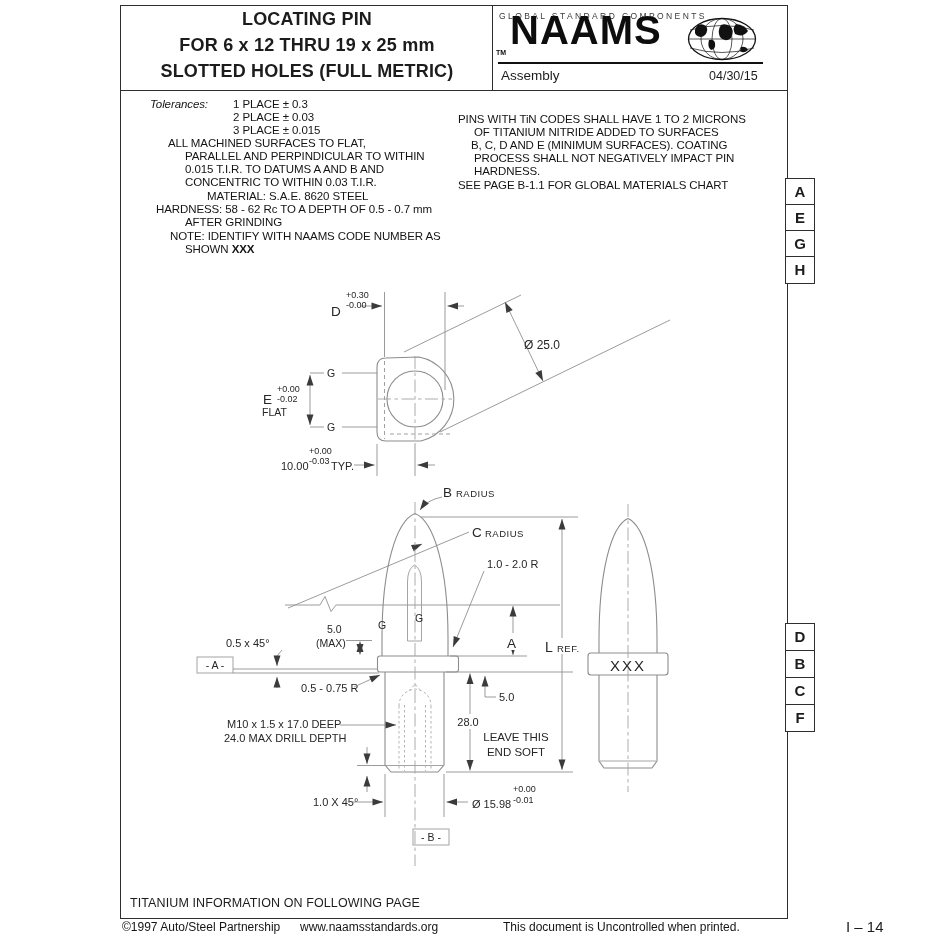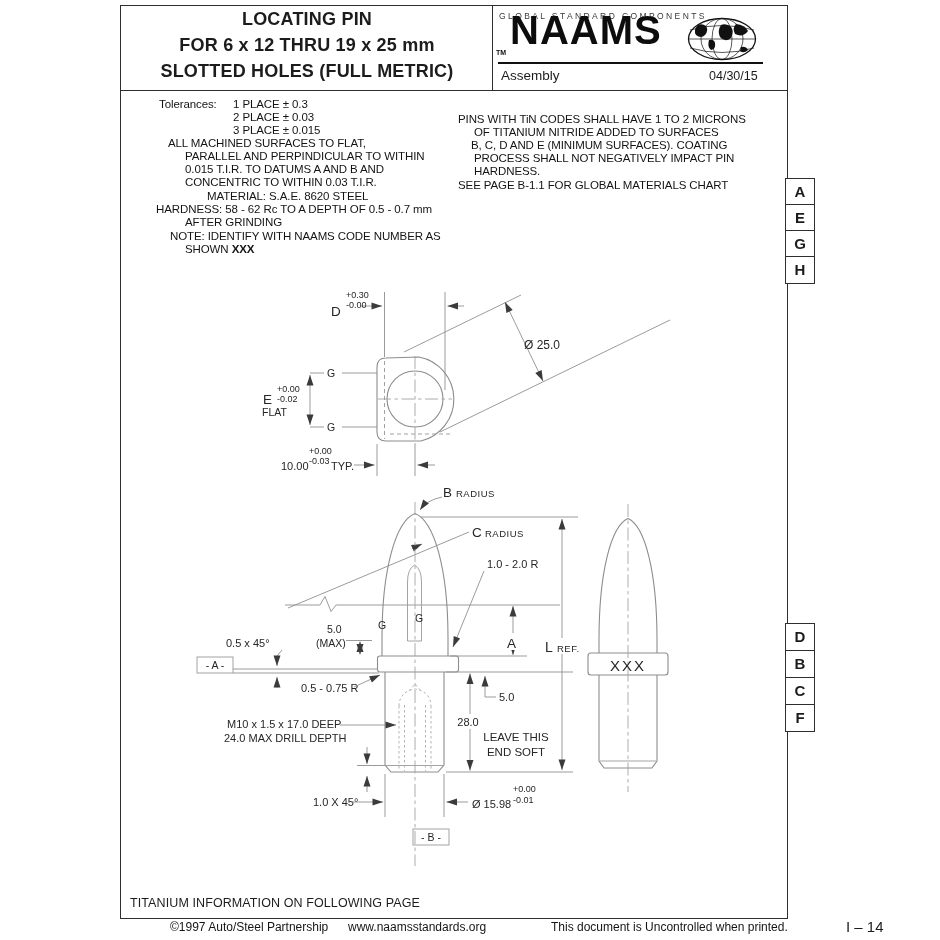--- a/index.html
+++ b/index.html
@@ -8,21 +8,21 @@
   #frame{left:120px;top:5px;width:666px;height:912px;border:1.6px solid #2e2e2e;}
   #titleSep{left:120px;top:90px;width:667px;border-top:1.4px solid #2e2e2e;}
   #brandSep{left:492px;top:5px;height:85px;border-left:1.4px solid #2e2e2e;}
   .titleLine{left:122px;width:370px;text-align:center;font-weight:bold;font-size:18px;letter-spacing:.2px;}
   .brandTag{font-size:8.5px;letter-spacing:2.4px;color:#3a3a3a;}
   .brandName{font-size:40px;font-weight:bold;letter-spacing:1px;color:#0d0d0d;line-height:40px;}
   .brandTM{font-size:7px;font-weight:bold;color:#0d0d0d;}
   .brandRule{height:2px;background:#111;}
   .noteTxt{font-size:11.5px;letter-spacing:-0.1px;white-space:nowrap;color:#141414;}
   .zoneBox{width:28px;height:26px;border:1.6px solid #2e2e2e;background:#fff;text-align:center;line-height:26px;font-weight:bold;font-size:15px;}
-  .ftr{font-size:12px;color:#151515;white-space:nowrap;margin-left:48px;}
+  .ftr{font-size:12px;color:#151515;white-space:nowrap;}
   
   .g{stroke:#8d8d8d;stroke-width:1.1;fill:none;}
   .wf{stroke:#8d8d8d;stroke-width:1.1;fill:#fff;}
   .gt{stroke:#9a9a9a;stroke-width:.9;fill:none;}
   .d{stroke:#909090;stroke-width:.9;fill:none;}
   .cl{stroke:#a3a3a3;stroke-width:.9;stroke-dasharray:13,3.5,3.5,3.5;fill:none;}
   .hd{stroke:#9c9c9c;stroke-width:.95;stroke-dasharray:4,3;fill:none;}
   .th{stroke:#ababab;stroke-width:.9;stroke-dasharray:2.5,2.5;fill:none;}
   .ae{marker-end:url(#ah);}
   .ab{marker-start:url(#ah);marker-end:url(#ah);}
@@ -55,21 +55,21 @@
     <path d="M23,23 q-2,7 2,10 q5,-1 4,-7 q-1,-4 -6,-3 z" fill="#111"></path>
     <path d="M35,8 q-4,6 -1,12 q5,6 11,1 q4,-8 -1,-12 q-5,-3 -9,-1 z" fill="#111"></path>
     <path d="M50,7 q9,1 12,7 q-5,7 -13,3 q-3,-6 1,-10 z" fill="#111"></path>
     <path d="M55,30 q5,-1 7,3 q-4,4 -8,1 z" fill="#111"></path>
   </svg>
 </div>
 <div class="abs brandRule" style="left:498px;top:62px;width:265px;"></div>
 <div class="abs" style="left:501px;top:68px;font-size:13.5px;">Assembly</div>
 <div class="abs" style="left:709px;top:69px;font-size:12.5px;">04/30/15</div>
 
-<div class="abs noteTxt" style="left:159px;top:98px;">Tolerances:</div>
+<div class="abs noteTxt" style="left:150px;top:98px;font-style:italic;">Tolerances:</div>
 <div class="abs noteTxt" style="left:233px;top:98px;">1 PLACE ± 0.3</div>
 <div class="abs noteTxt" style="left:233px;top:111px;">2 PLACE ± 0.03</div>
 <div class="abs noteTxt" style="left:233px;top:124px;">3 PLACE ± 0.015</div>
 <div class="abs noteTxt" style="left:168px;top:137px;">ALL MACHINED SURFACES TO FLAT,</div>
 <div class="abs noteTxt" style="left:185px;top:150px;">PARALLEL AND PERPINDICULAR TO WITHIN</div>
 <div class="abs noteTxt" style="left:185px;top:163px;">0.015 T.I.R. TO DATUMS A AND B AND</div>
 <div class="abs noteTxt" style="left:185px;top:176px;">CONCENTRIC TO WITHIN 0.03 T.I.R.</div>
 <div class="abs noteTxt" style="left:168px;top:190px;padding-left:39px;">MATERIAL: S.A.E. 8620 STEEL</div>
 <div class="abs noteTxt" style="left:156px;top:203px;">HARDNESS: 58 - 62 Rc TO A DEPTH OF 0.5 - 0.7 mm</div>
 <div class="abs noteTxt" style="left:185px;top:216px;">AFTER GRINDING</div>

